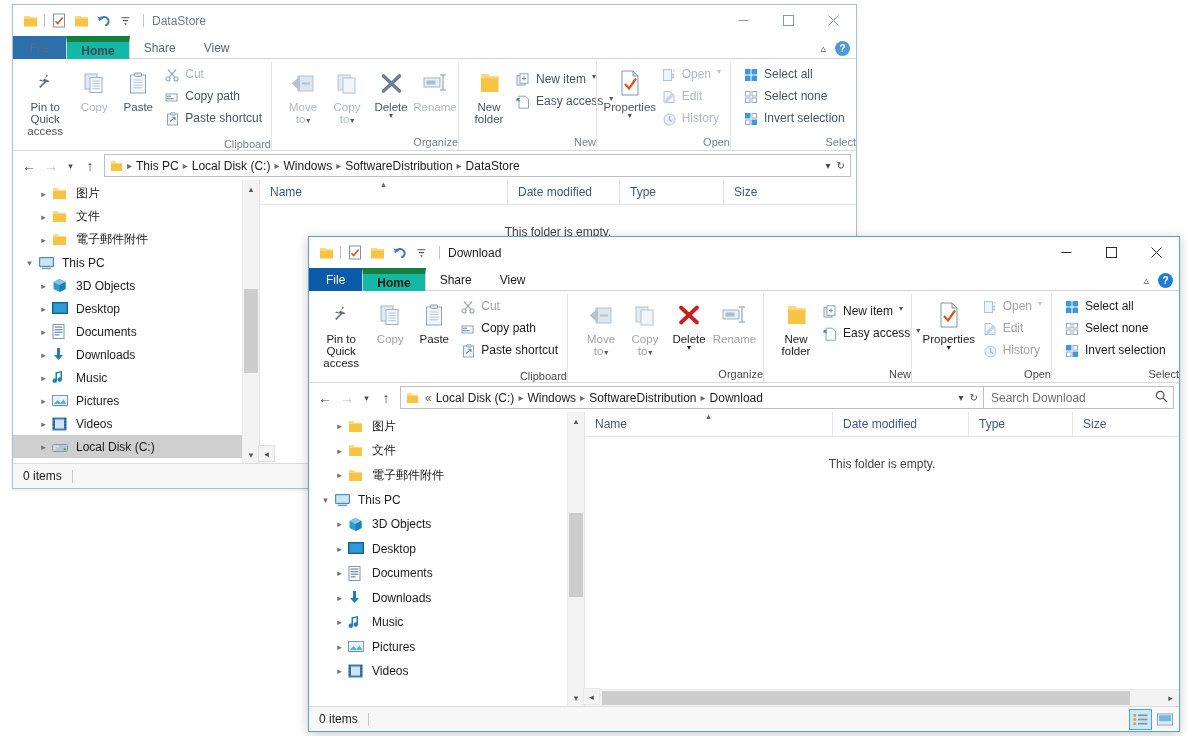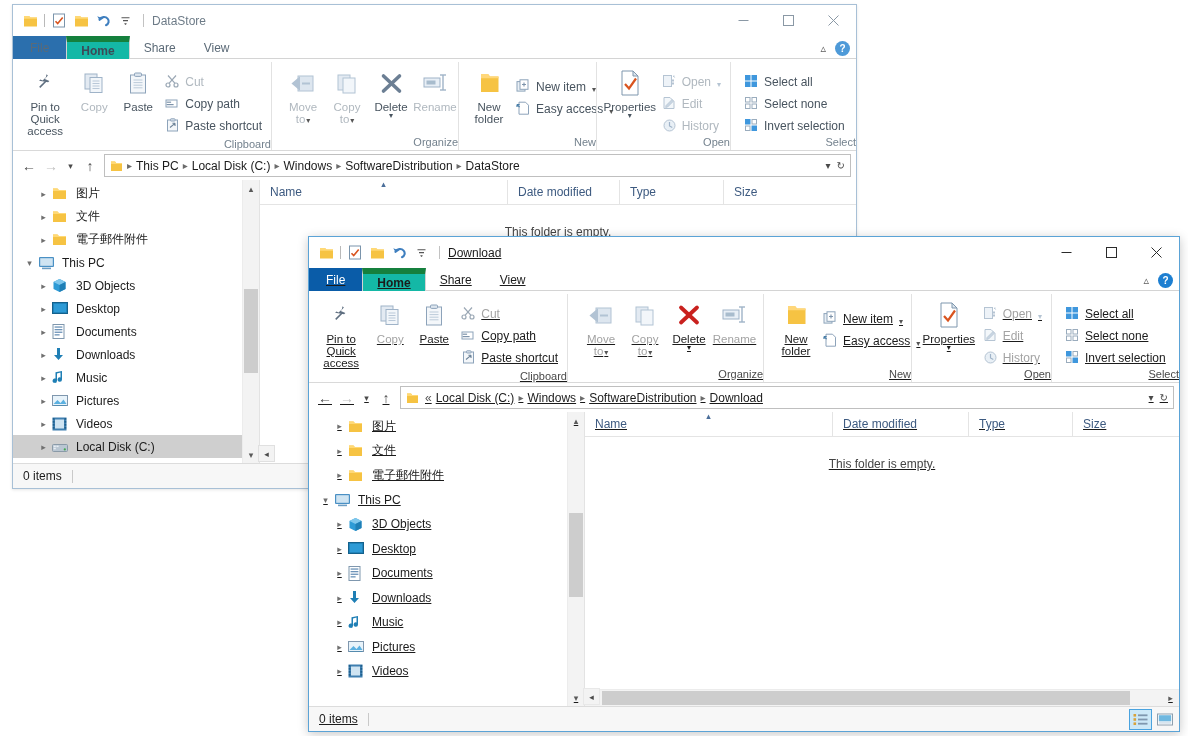--- a/index.html
+++ b/index.html
@@ -17,21 +17,21 @@
   
   .win {
     position:absolute;
     background:#ffffff;
     border:1px solid #8da9c4;
     display:flex;
     flex-direction:column;
     overflow:hidden;
   }
   .win.inactive { border-color:#a8c0d6; box-shadow:0 1px 3px rgba(0,0,0,.10); }
-  .win.active   { border-color:#5ba3d6; box-shadow:0 2px 10px rgba(0,0,0,.22);text-decoration:underline; }
+  .win.active   { border-color:#5ba3d6; box-shadow:0 2px 10px rgba(0,0,0,.22); }
 
   #win-datastore { left:12px; top:4px; width:845px; height:485px; }
   #win-download  { left:308px; top:236px; width:872px; height:496px; }
 
   
   .titlebar {
     height:31px; flex:0 0 31px;
     display:flex; align-items:center;
     background:#ffffff;
     padding-left:6px;
@@ -135,21 +135,21 @@
     color:#1b1b1b;
   }
   .bigbtn .ico { height:34px; display:flex; align-items:center; justify-content:center; }
   .bigbtn .lbl { margin-top:1px; }
   .bigbtn.dis { color:#a3a3a3; }
   .win.inactive .bigbtn { color:#48545f; }
   .win.inactive .bigbtn.dis { color:#b0b8bf; }
 
   .smallcol { display:flex; flex-direction:column; padding-top:3px; }
   .smallbtn {
-    display:flex; align-items:flex-end; gap:5px;
+    display:flex; align-items:flex-start; gap:5px;
     height:22px; padding:0 4px;
     font-size:12px; color:#1b1b1b;
     white-space:nowrap;
   }
   .smallbtn.dis { color:#a3a3a3; }
   .win.inactive .smallbtn { color:#48545f; }
   .win.inactive .smallbtn.dis { color:#b0b8bf; }
   .smallbtn .si { width:16px; height:16px; display:flex; align-items:center; justify-content:center; flex:0 0 16px; }
   .caret { font-size:8px; color:#555; margin-left:1px; }
 
@@ -1202,20 +1202,29 @@
         <span class="crumb">Windows</span>
         <span class="crsep">▸</span>
         <span class="crumb">SoftwareDistribution</span>
         <span class="crsep">▸</span>
         <span class="crumb">Download</span>
       </div>
       <div class="addr-tail">
         <span>▾</span>
         <span>↻</span>
       </div>
+    </div>
+    <div class="searchbox">
+      <span class="ph">Search Download</span>
+      <span>
+        <svg width="13" height="13" viewBox="0 0 13 13" fill="none" stroke="#4a4a4a" stroke-width="1.2">
+            <circle cx="5.2" cy="5.2" r="3.8"></circle>
+            <line x1="8.2" y1="8.2" x2="12" y2="12"></line>
+          </svg>
+      </span>
     </div>
   </div>
 
   <div class="content">
     <div class="navpane" style="width:275px;flex:0 0 275px">
       <div class="navtree">
         <div class="trow lvl2" style="height:24.5px">
             <span class="exp">▸</span>
             <span class="ti">
               <svg width="15" height="13" viewBox="0 0 15 13">

